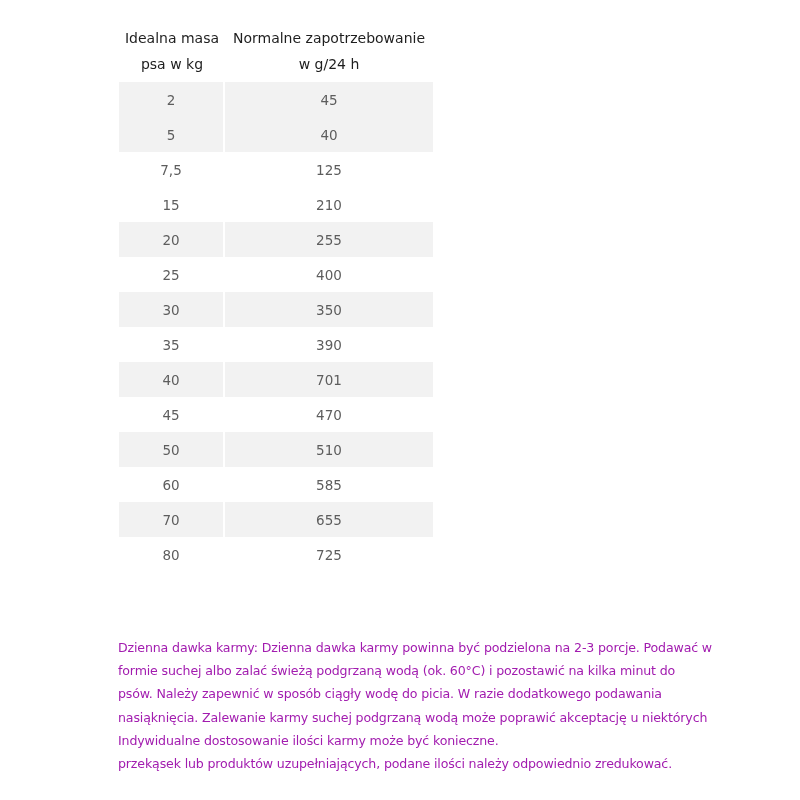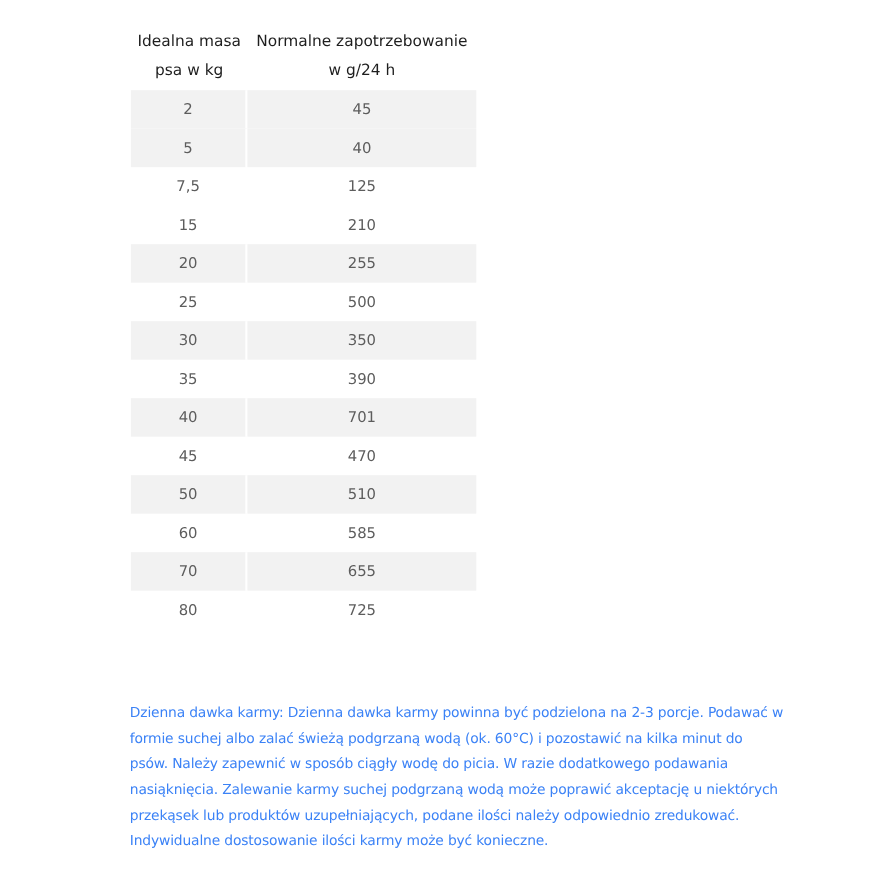--- a/index.html
+++ b/index.html
@@ -46,21 +46,21 @@
     }
     .feeding-table td.cell-weight {
       border-right: 2px solid #ffffff;
     }
     .feeding-note {
       position: absolute;
       left: 118px;
       top: 636px;
       width: 590px;
       margin: 0;
-      color: #3b82f6;
+      color: #a21caf;
       font-size: 12.6px;
       line-height: 23.2px;
       letter-spacing: -0.15px;
     }
     .feeding-note span { display: block; white-space: nowrap; }
   </style>
 </head>
 <body>
 
 <table class="feeding-table">
@@ -92,21 +92,21 @@
       <tr>
         <td class="cell-weight">15</td>
         <td class="cell-portion">210</td>
       </tr>
       <tr class="row-shaded">
         <td class="cell-weight">20</td>
         <td class="cell-portion">255</td>
       </tr>
       <tr>
         <td class="cell-weight">25</td>
-        <td class="cell-portion">500</td>
+        <td class="cell-portion">400</td>
       </tr>
       <tr class="row-shaded">
         <td class="cell-weight">30</td>
         <td class="cell-portion">350</td>
       </tr>
       <tr>
         <td class="cell-weight">35</td>
         <td class="cell-portion">390</td>
       </tr>
       <tr class="row-shaded">
@@ -134,15 +134,15 @@
         <td class="cell-portion">725</td>
       </tr>
     </tbody>
 </table>
 
 <p class="feeding-note" id="feeding-note">
     <span>Dzienna dawka karmy: Dzienna dawka karmy powinna być podzielona na 2-3 porcje. Podawać w</span>
     <span>formie suchej albo zalać świeżą podgrzaną wodą (ok. 60°C) i pozostawić na kilka minut do</span>
     <span>psów. Należy zapewnić w sposób ciągły wodę do picia. W razie dodatkowego podawania</span>
     <span>nasiąknięcia. Zalewanie karmy suchej podgrzaną wodą może poprawić akceptację u niektórych</span>
+    <span>Indywidualne  dostosowanie ilości karmy może być konieczne.</span>
     <span>przekąsek  lub produktów uzupełniających, podane ilości należy odpowiednio zredukować.</span>
-    <span>Indywidualne  dostosowanie ilości karmy może być konieczne.</span>
   </p>
 
 </body></html>

